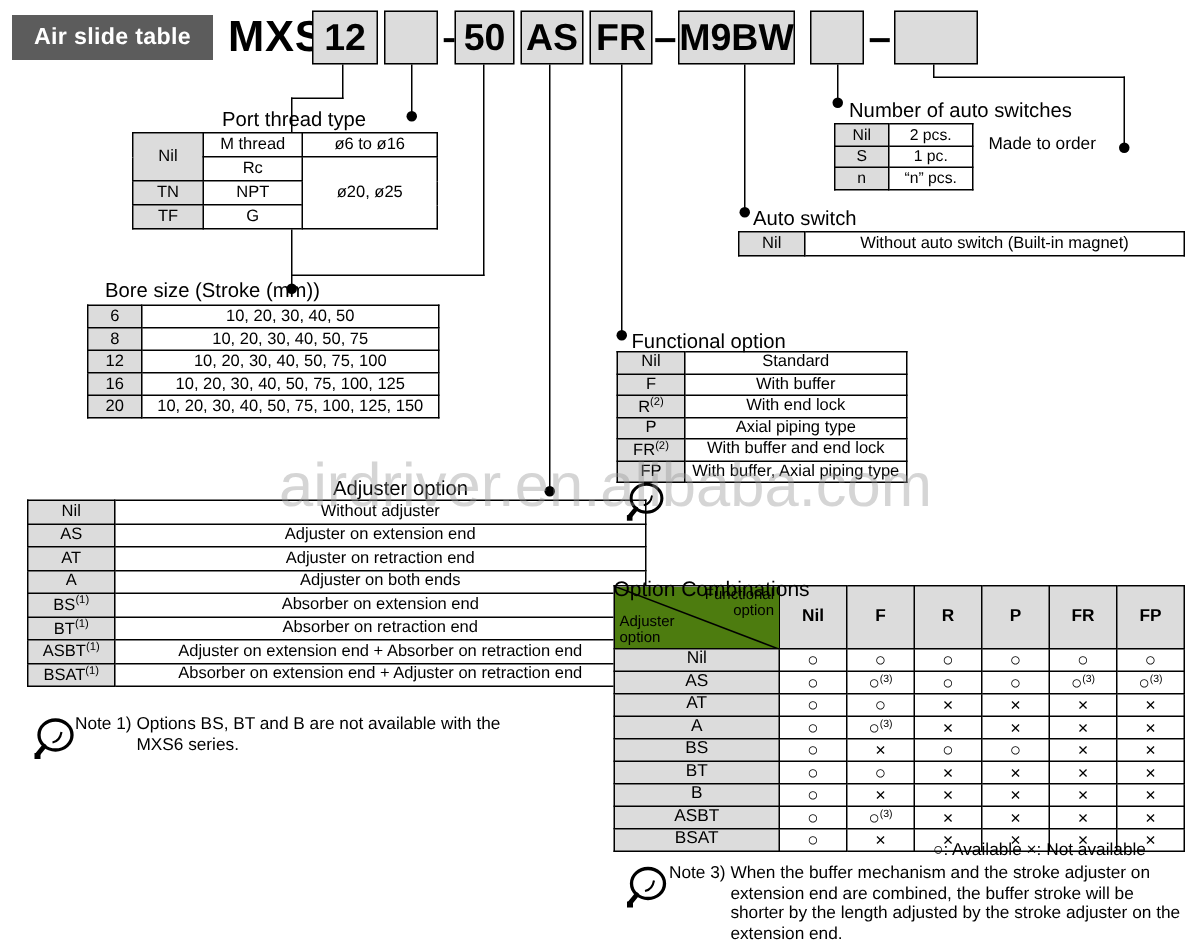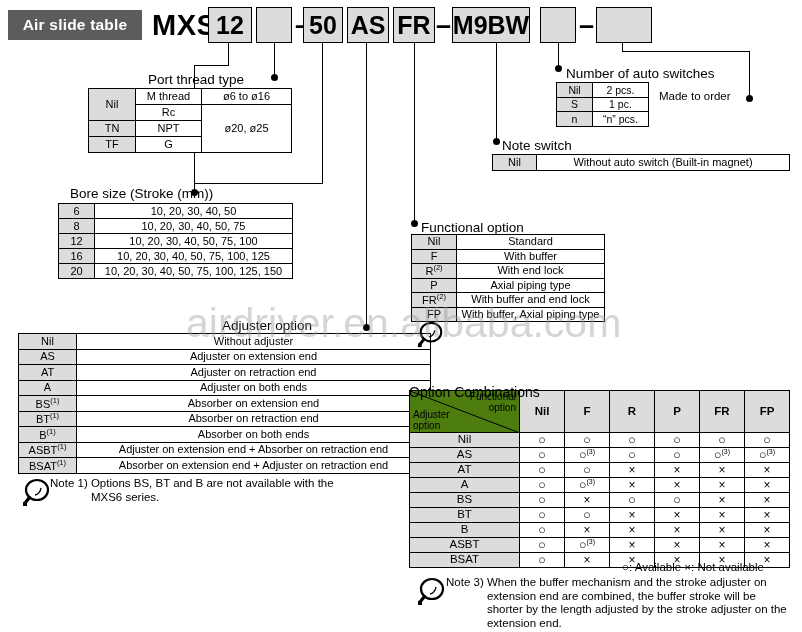--- a/index.html
+++ b/index.html
@@ -302,24 +302,20 @@
         </tr>
         <tr>
           <td class="key">BS<sup>(1)</sup></td>
           <td class="lft">Absorber on extension end</td>
         </tr>
         <tr>
           <td class="key">BT<sup>(1)</sup></td>
           <td class="lft">Absorber on retraction end</td>
         </tr>
         <tr>
-          <td class="key">B<sup>(1)</sup></td>
-          <td class="lft">Absorber on both ends</td>
-        </tr>
-        <tr>
           <td class="key">ASBT<sup>(1)</sup></td>
           <td class="lft">Adjuster on extension end + Absorber on retraction end</td>
         </tr>
         <tr>
           <td class="key">BSAT<sup>(1)</sup></td>
           <td class="lft">Absorber on extension end + Adjuster on retraction end</td>
         </tr>
       </tbody>
     </table>
 
@@ -345,21 +341,21 @@
         </tr>
         <tr>
           <td class="key">n</td>
           <td class="val">“n” pcs.</td>
         </tr>
       </tbody>
     </table>
 
   <div class="made-order" style="left:659px; top:90px;">Made to order</div>
 
-  <div class="sec-title" style="left:502px; top:138px;">Note switch</div>
+  <div class="sec-title" style="left:502px; top:138px;">Auto switch</div>
   <table class="tbl" id="tbl-as">
     <tbody>
         <tr>
       <td class="key">Nil</td>
       <td class="lft">Without auto switch (Built-in magnet)</td>
     </tr>
   </tbody>
     </table>
 
   <div class="sec-title" style="left:421px; top:220px;">Functional option</div>

